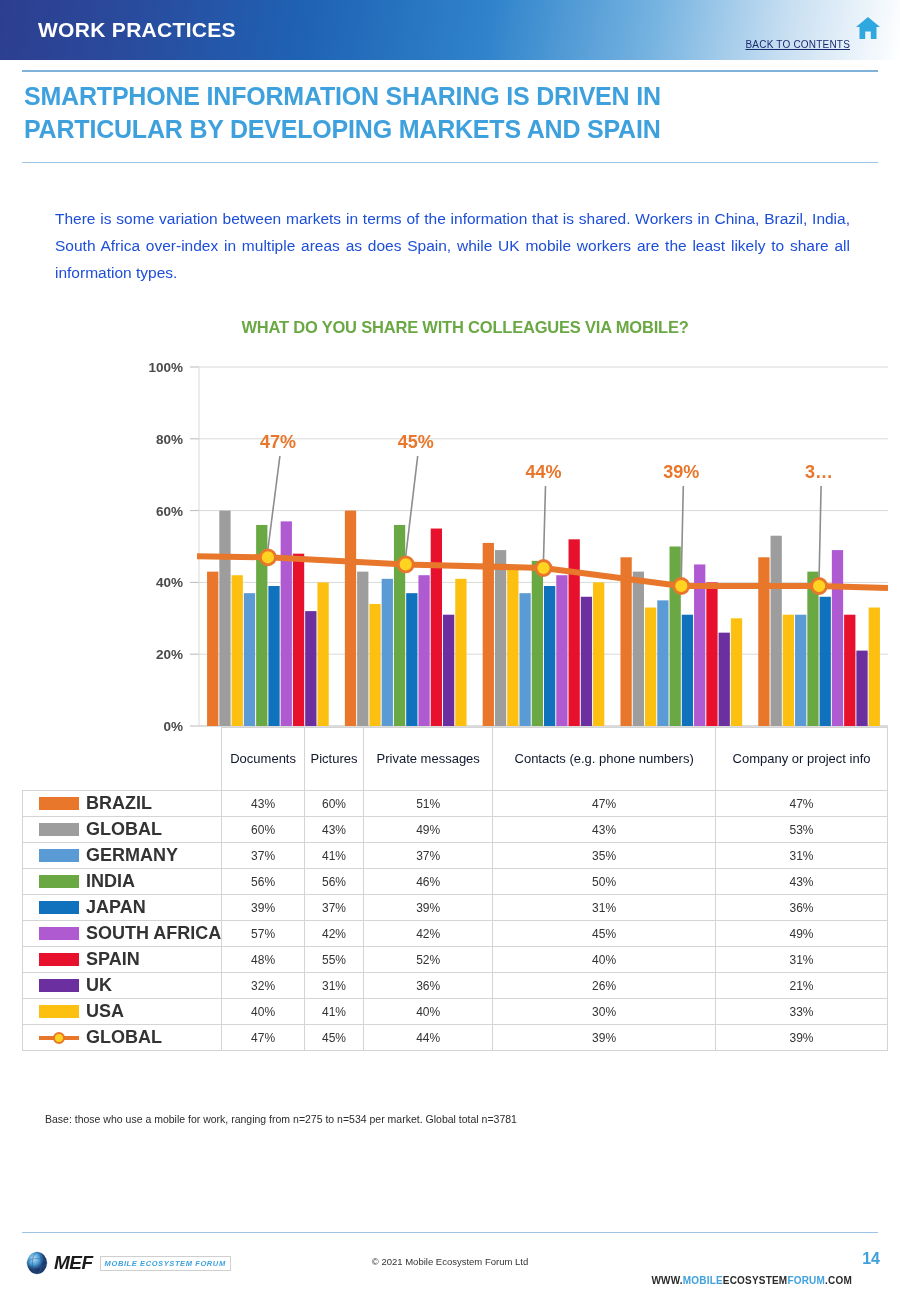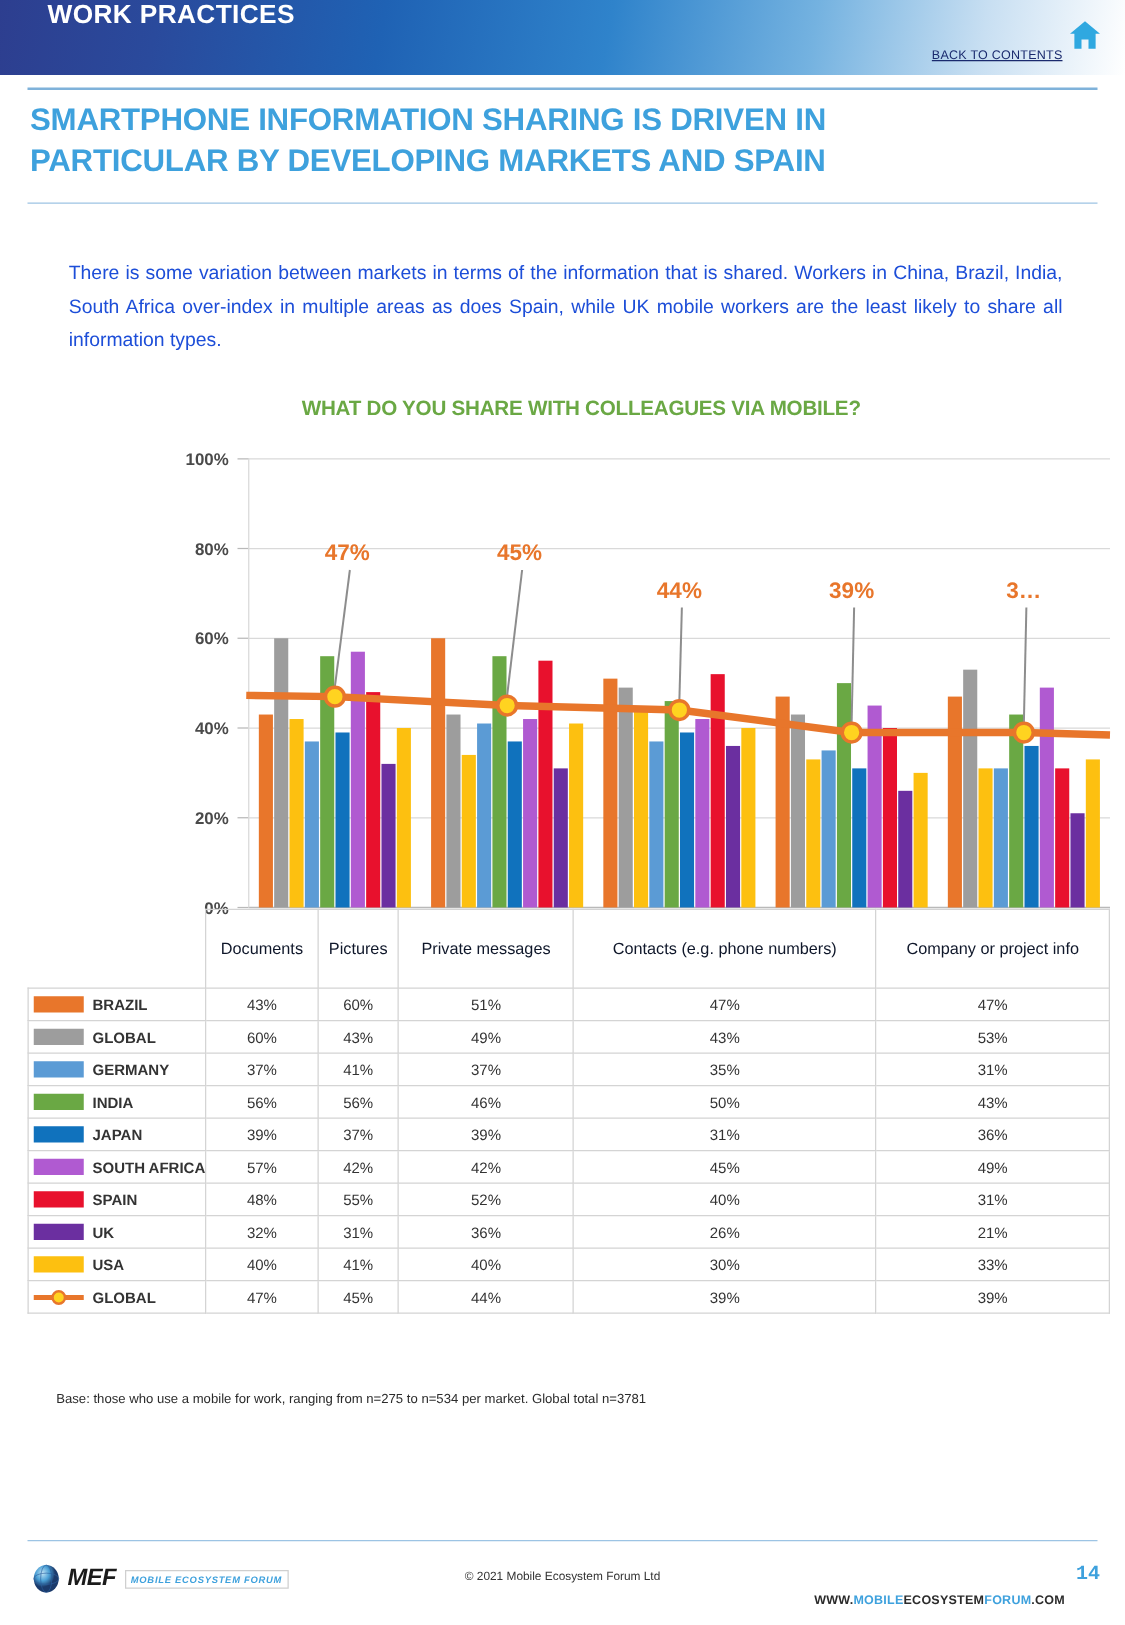--- a/index.html
+++ b/index.html
@@ -10,21 +10,21 @@
     overflow: hidden;
   }
   .page { position: relative; width: 900px; height: 1300px; background:#fff; }
 
   
   .header {
     position: absolute; left:0; top:0; width:900px; height:60px;
     background: linear-gradient(100deg,
         #2d3e8f 0%, #2a4a9c 14%, #1f62b4 34%,
         #2f83cb 54%, #74b2e0 72%, #c8dff2 87%, #ffffff 100%);
-    display:flex; 
+    display:flex; align-items:center;
   }
   .header-title {
     color:#ffffff; font-size:21px; font-weight:bold;
     letter-spacing:0.3px; margin-left:38px;
   }
   .back-to-contents {
     position:absolute; right:50px; top:39px;
     font-size:10px; font-weight:normal; color:#1a2a6e;
     letter-spacing:0.2px; text-decoration:underline;
     white-space:nowrap;
@@ -80,22 +80,22 @@
     width:866px; border-collapse:collapse;
     font-size:12.5px; color:#333;
   }
   .tbl td, .tbl th { border:1px solid #d4d4d4; }
   .tbl .hdr-cell {
     height:63px; text-align:center; vertical-align:middle;
     font-weight:normal; font-size:13px; color:#0f172a; line-height:16px;
   }
   .tbl .corner { border:none; }
   .tbl .legend-cell {
-    width:142px; padding-left:4px;
-    font-size:12px; font-weight:bold; color:#333;
+    width:175px; padding-left:16px;
+    font-size:18px; font-weight:bold; color:#333;
     white-space:nowrap; height:26px;
   }
   .tbl .val-cell { text-align:center; height:26px; font-size:12px; }
   .legend-row-inner { display:flex; align-items:center; gap:7px; }
   .swatch { width:40px; height:13px; flex:0 0 40px; }
   .swatch-global { width:40px; height:13px; flex:0 0 40px; position:relative; }
   .swatch-global .ln {
     position:absolute; left:0; top:5px; width:40px; height:4px; background:#e8762b;
   }
   .swatch-global .dot {
@@ -121,21 +121,21 @@
     position:absolute; left:0; top:1256px; width:900px; text-align:center;
     font-size:9.5px; color:#333;
   }
   .footer-url {
     position:absolute; right:48px; top:1255px;
     font-size:10px; font-weight:bold; color:#2b2b2b; letter-spacing:0.2px;margin-top:20px;
   }
   .footer-url .hl { color:#3ea1dd; }
   .footer-page {
     position:absolute; right:20px; top:1250px;
-    font-size:16px; font-weight:bold; color:#3ea1dd;font-family:Liberation Mono, monospace;
+    font-size:16px; font-weight:bold; color:#3ea1dd;
   }
 </style>
 </head>
 <body>
 
 <div class="page">
 
   <div class="header">
     <div class="header-title">WORK PRACTICES</div>
     <a class="back-to-contents" href="#">BACK TO CONTENTS</a>

